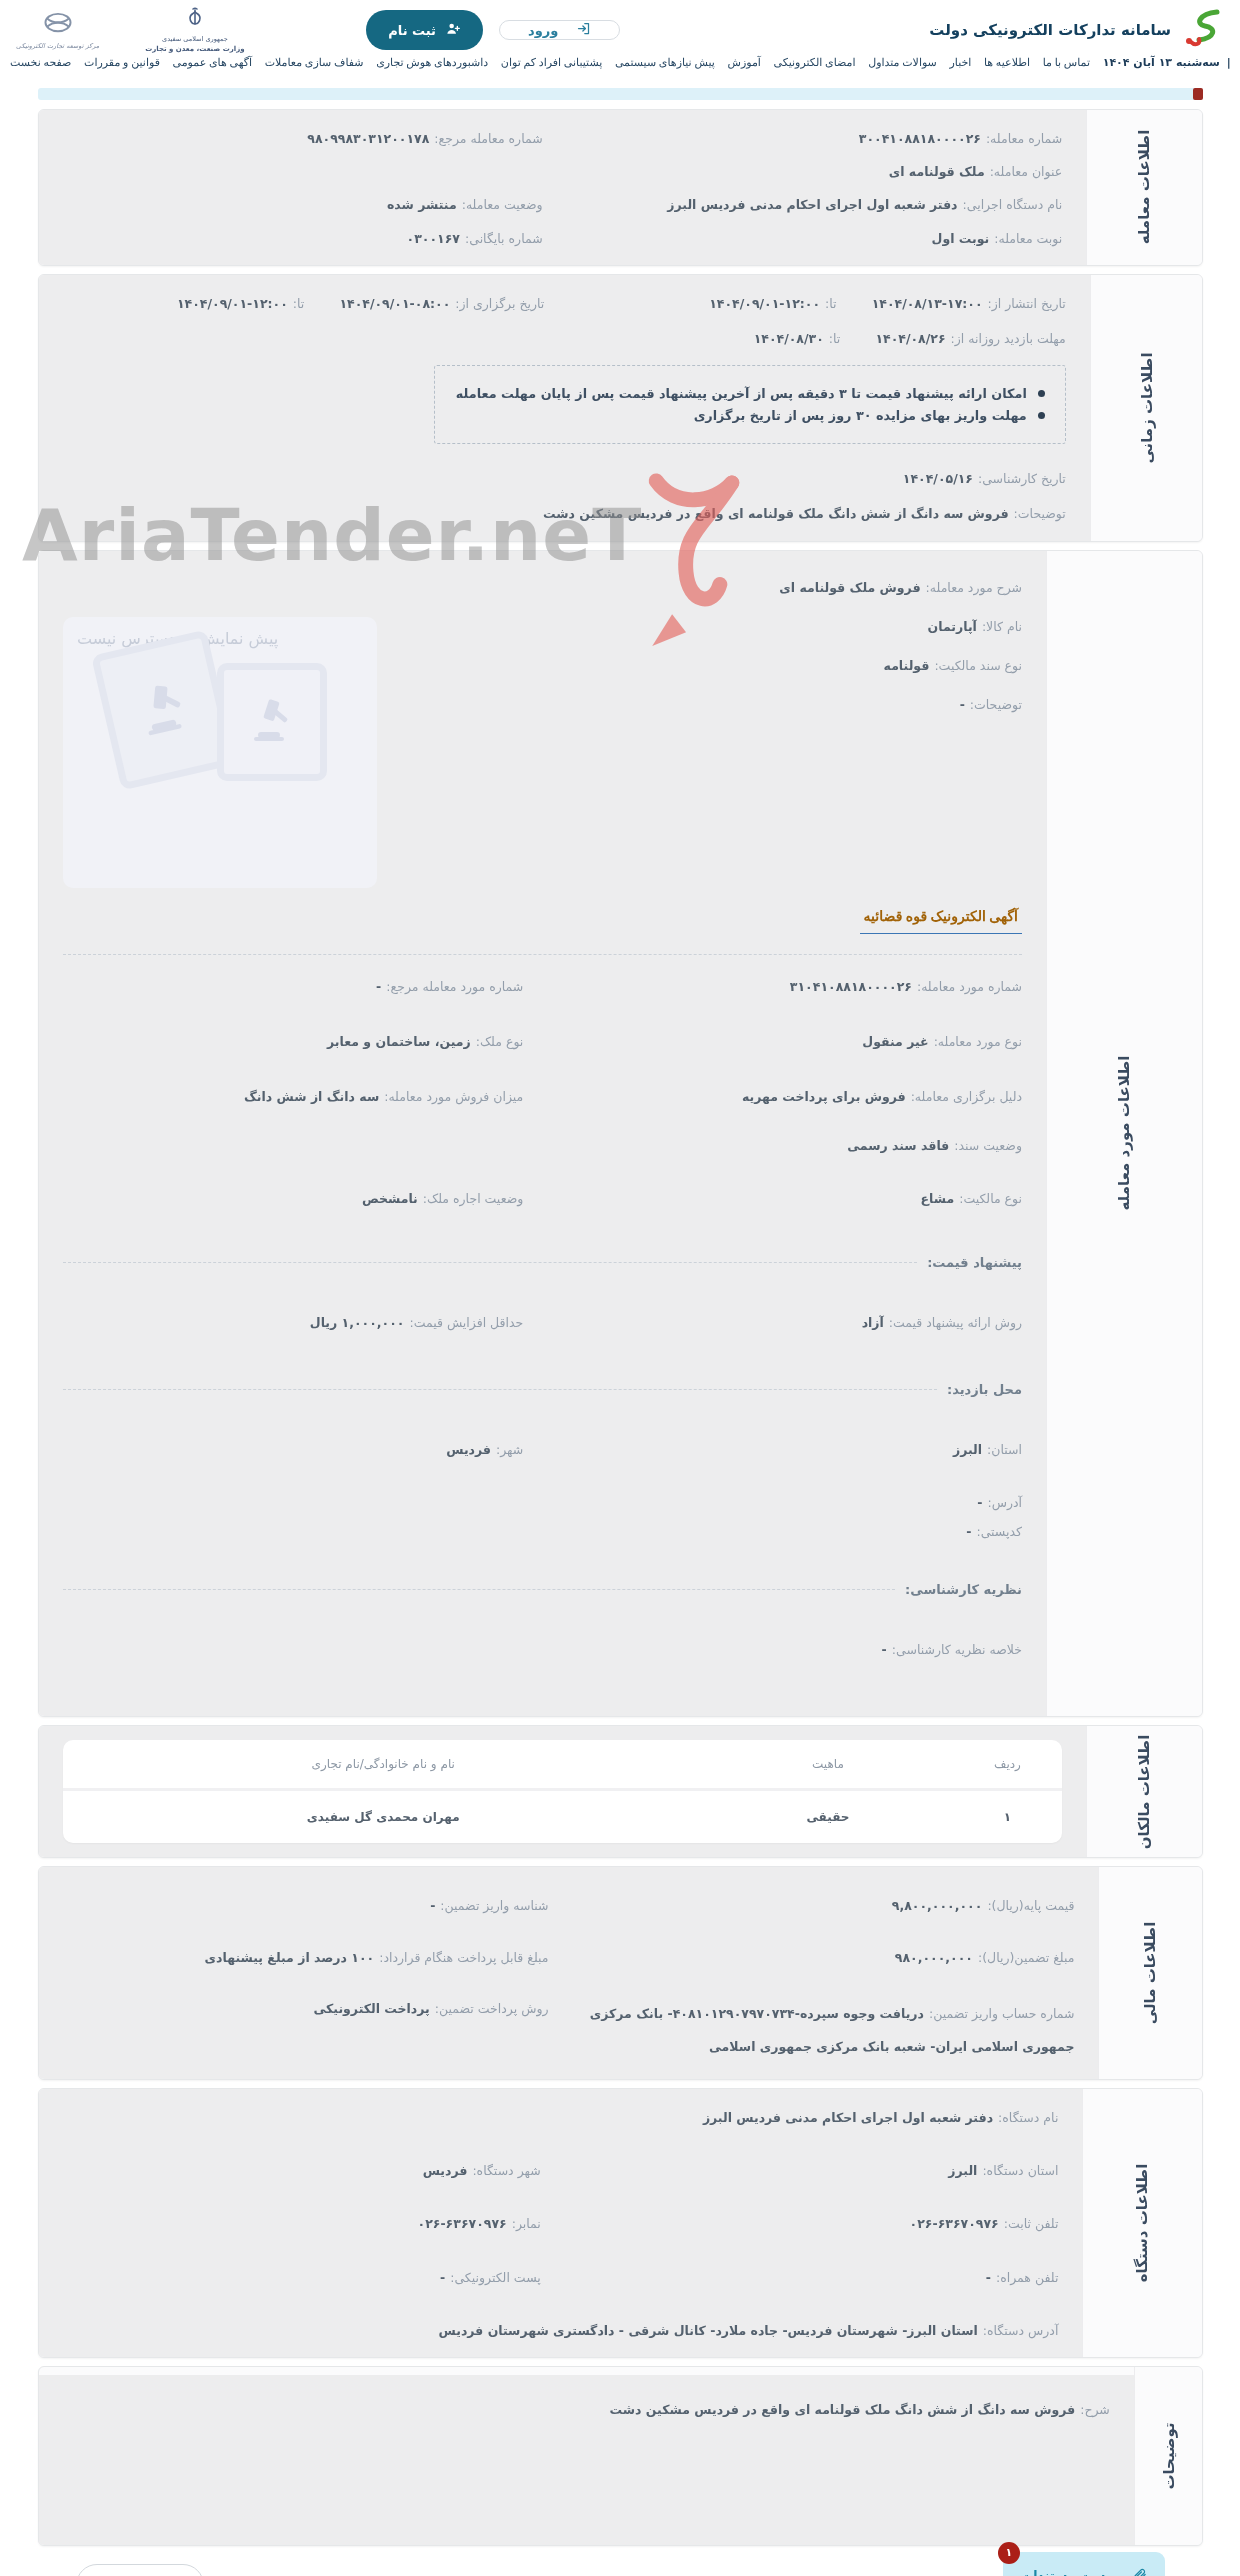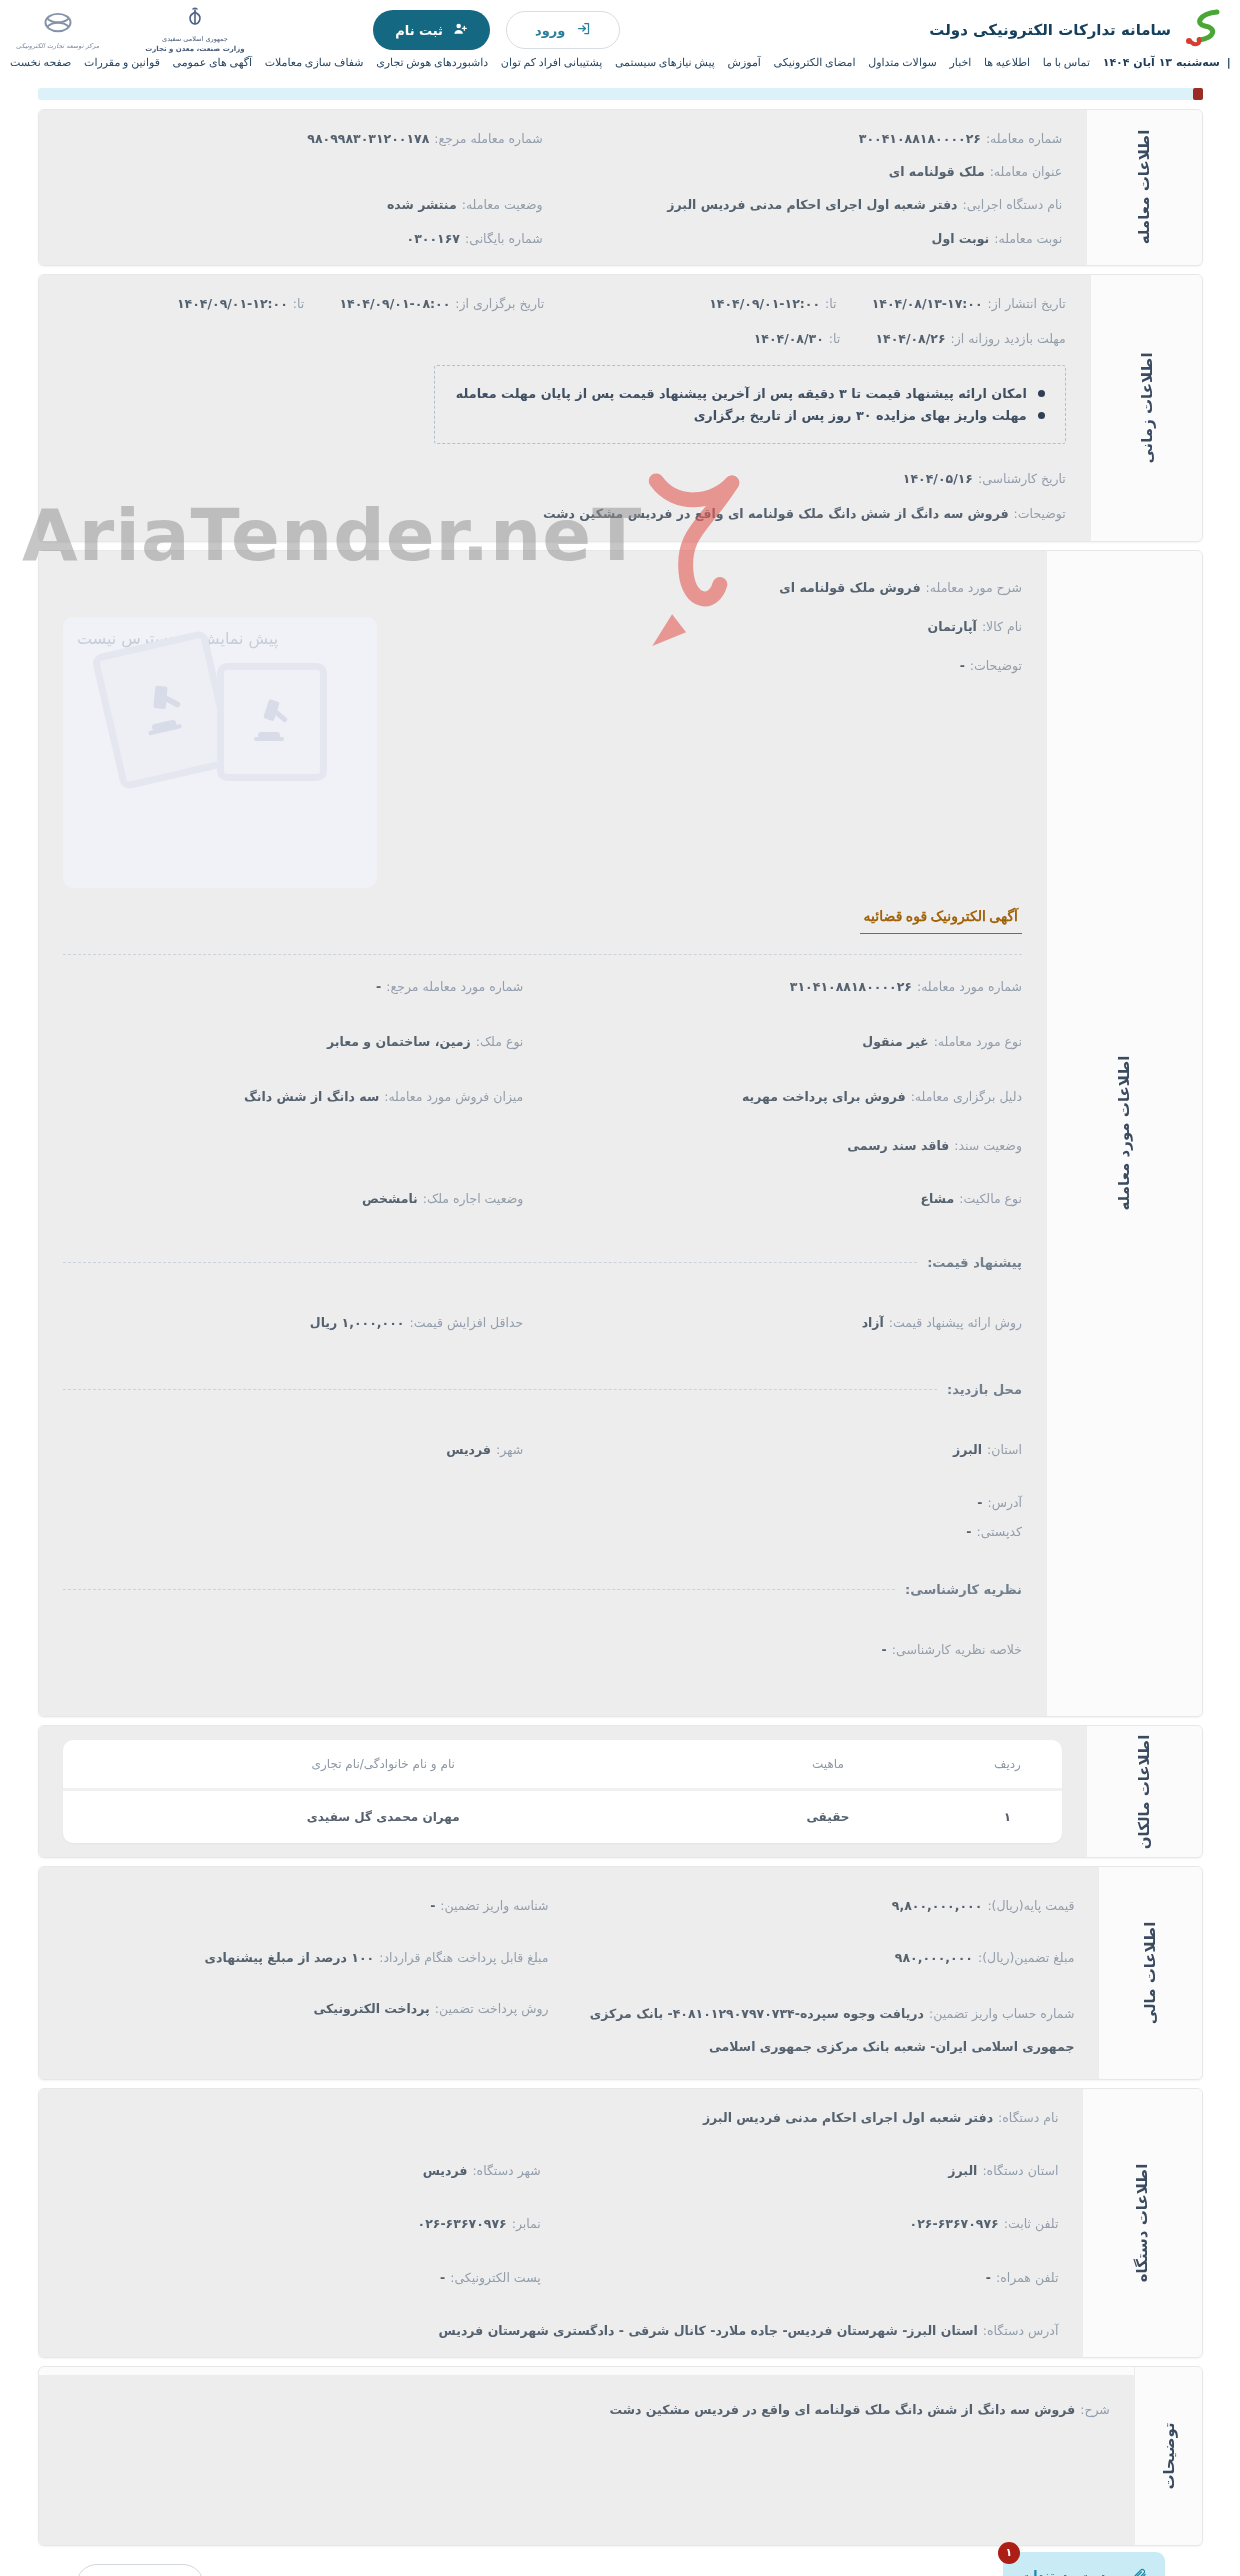--- a/index.html
+++ b/index.html
@@ -10,22 +10,22 @@
     font-family:"DejaVu Sans", sans-serif;
   }
   a { text-decoration:none; color:inherit; cursor:pointer;font-family:Liberation Serif, serif; }
   button { font-family:inherit; cursor:pointer; }
 
   
   .hdr { display:flex; align-items:center; height:54px; padding:6px 16px 0; }
   .brand { display:flex; align-items:center; gap:10px; }
   .brand-title { font-size:15px; font-weight:700; color:#14405e; white-space:nowrap; }
   .btn-login {
-    display:flex; align-items:center; gap:11px; margin-right:309px;
-    height:38px; padding:0 28px; border:1.5px solid #d8dde2; border-radius:20px;
+    display:flex; align-items:center; gap:18px; margin-right:309px;
+    height:20px; padding:0 28px; border:1.5px solid #d8dde2; border-radius:20px;
     background:#fff; color:#2b7f9e; font-weight:700; font-size:13px;
   }
   .btn-register {
     display:flex; align-items:center; gap:9px; margin-right:16px;
     height:40px; padding:0 22px; border:none; border-radius:21px;
     background:#156882; color:#fff; font-weight:700; font-size:13px;
   }
   .hdr-spacer { flex:1; }
   .logo-item { display:flex; flex-direction:column; align-items:center; gap:1px; }
   .logo-cap { font-size:6.5px; color:#44597a; text-align:center; line-height:1.35; white-space:nowrap; }
@@ -287,20 +287,21 @@
   <section class="card">
     <aside class="side">
       <span class="vtitle">اطلاعات مورد معامله</span>
     </aside>
     <div class="cbody">
 
       <div class="top3">
         <div class="top3-fields">
           <div class="f mb16"><span class="lbl">شرح مورد معامله:</span><span class="val">فروش ملک قولنامه ای</span></div>
           <div class="f mb16"><span class="lbl">نام کالا:</span><span class="val">آپارتمان</span></div>
+          <div class="f mb16"><span class="lbl">نوع سند مالکیت:</span><span class="val">قولنامه</span></div>
           <div class="f"><span class="lbl">توضیحات:</span><span class="val">-</span></div>
         </div>
 
         <div class="ph">
           <div class="ph-stage">
             <div class="frame f1">
               <span>
                 <svg viewBox="0 0 48 48" width="54" height="54">
                   <g fill="#d8dce9">
                     <rect x="18" y="4" width="11" height="20" rx="2" transform="rotate(18 23 14)"></rect>

